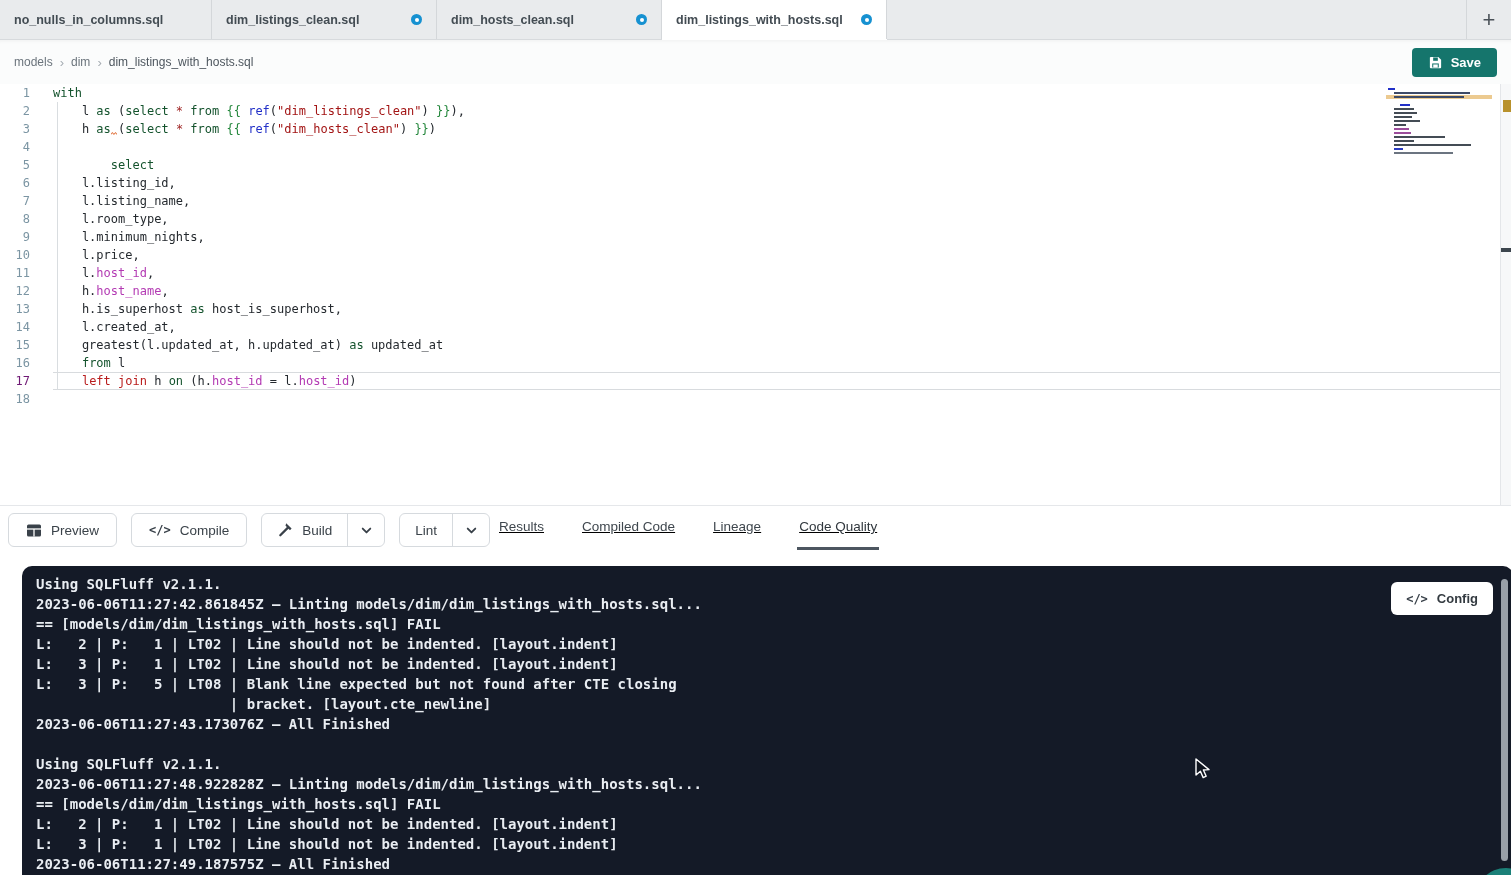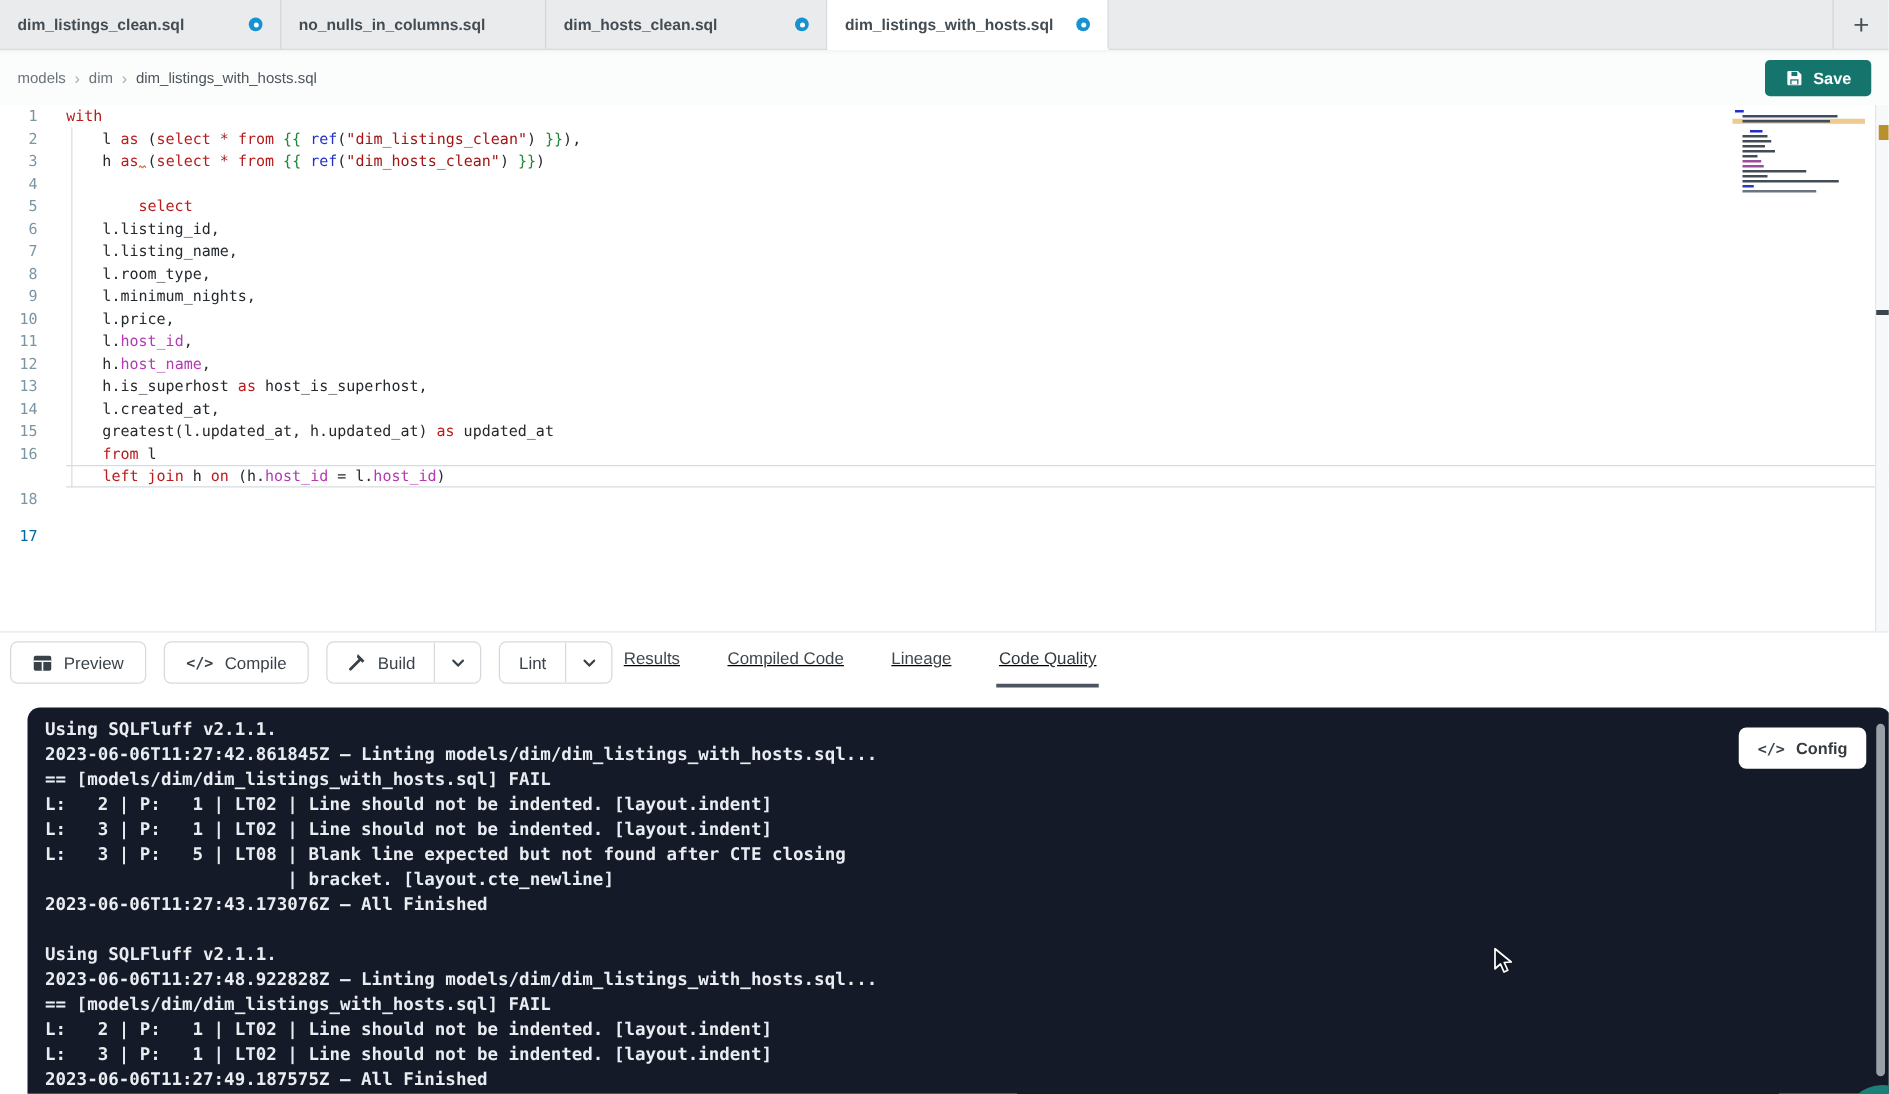--- a/index.html
+++ b/index.html
@@ -31,22 +31,22 @@
   .save-btn { margin-left:auto; height:29px; padding:0 16px; border:none; border-radius:4px;
               display:flex; align-items:center; gap:8px; color:#fff; font-size:13px;
               font-weight:700; cursor:pointer; }
 
   
   .editor { position:absolute; left:0; top:84px; width:100%; height:421px; background:#fff; }
   .code-line { display:flex; height:18px; font:12px/18px "DejaVu Sans Mono", monospace; white-space:pre; }
   .ln { flex:0 0 30px; text-align:right; color:#7b95a3; user-select:none; }
   .code { flex:1; margin-left:23px; color:#24292e; height:18px; }
   .code-line.active .code { box-shadow: inset 0 1px 0 #d8dbde, inset 0 -1px 0 #d8dbde; }
-  .code-line.active .ln { color:#0369a1;margin-top:48px; }
-  .tk-kw  { color:#b91c1c; }
+  .code-line.active .ln { color:#701a75; }
+  .tk-kw  { color:#14532d; }
   .tk-fn  { color:#2230c8; }
   .tk-str { color:#a31515; }
   .tk-op  { color:#9d1f1f; }
   .tk-jinja { color:#22863a; }
   .tk-var { color:#b33ab3; }
   .tk-dim { color:#b91c1c; }
   .tk-sq  { position:relative; }
   .tk-sq::after { content:''; position:absolute; left:0; right:1px; bottom:1px; height:3px;
                   background:#e0703a;
                   clip-path:polygon(0 100%,0 55%,25% 0,50% 55%,75% 0,100% 55%,100% 100%,75% 45%,50% 100%,25% 45%); }
@@ -92,26 +92,26 @@
                        border-radius:4px; background:#99a0a8; }
   .help-fab { position:absolute; left:1453px; top:302px; width:62px; height:62px; border-radius:50%; }
   .mouse-cursor { position:absolute; left:1173px; top:192px; }
 </style>
 </head>
 <body>
 
 <div id="app">
 
   <div class="tabbar">
+    <div class="tab" style="width:212px">
+      <span>no_nulls_in_columns.sql</span>
+    </div>
     <div class="tab" style="width:225px">
       <span>dim_listings_clean.sql</span>
       <span class="dot" style="background: rgb(22, 145, 209);"></span>
-    </div>
-    <div class="tab" style="width:212px">
-      <span>no_nulls_in_columns.sql</span>
     </div>
     <div class="tab" style="width:225px">
       <span>dim_hosts_clean.sql</span>
       <span class="dot" style="background: rgb(22, 145, 209);"></span>
     </div>
     <div class="tab active" style="width:225px">
       <span>dim_listings_with_hosts.sql</span>
       <span class="dot" style="background: rgb(22, 145, 209);"></span>
     </div>
     <div class="tab-spacer"></div>

